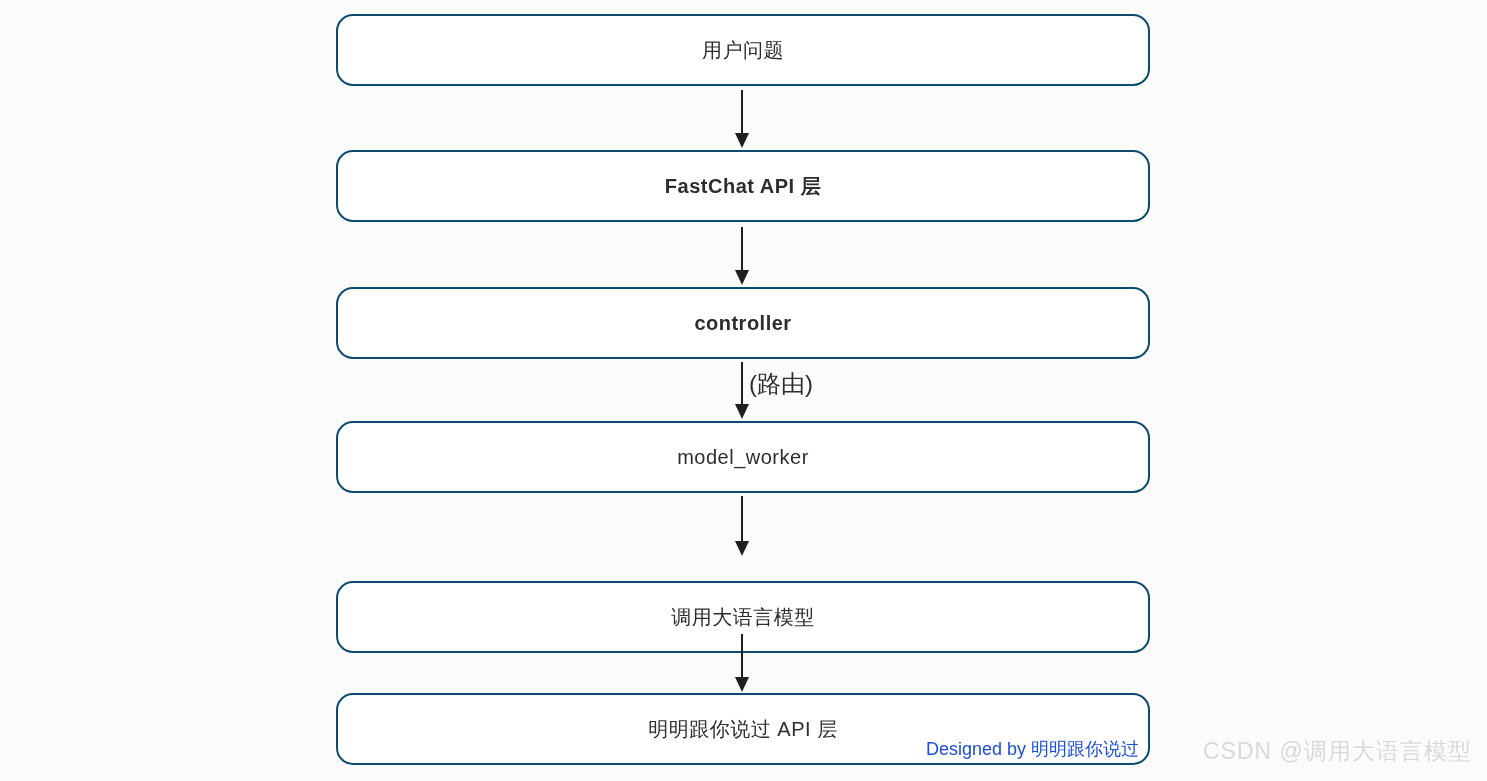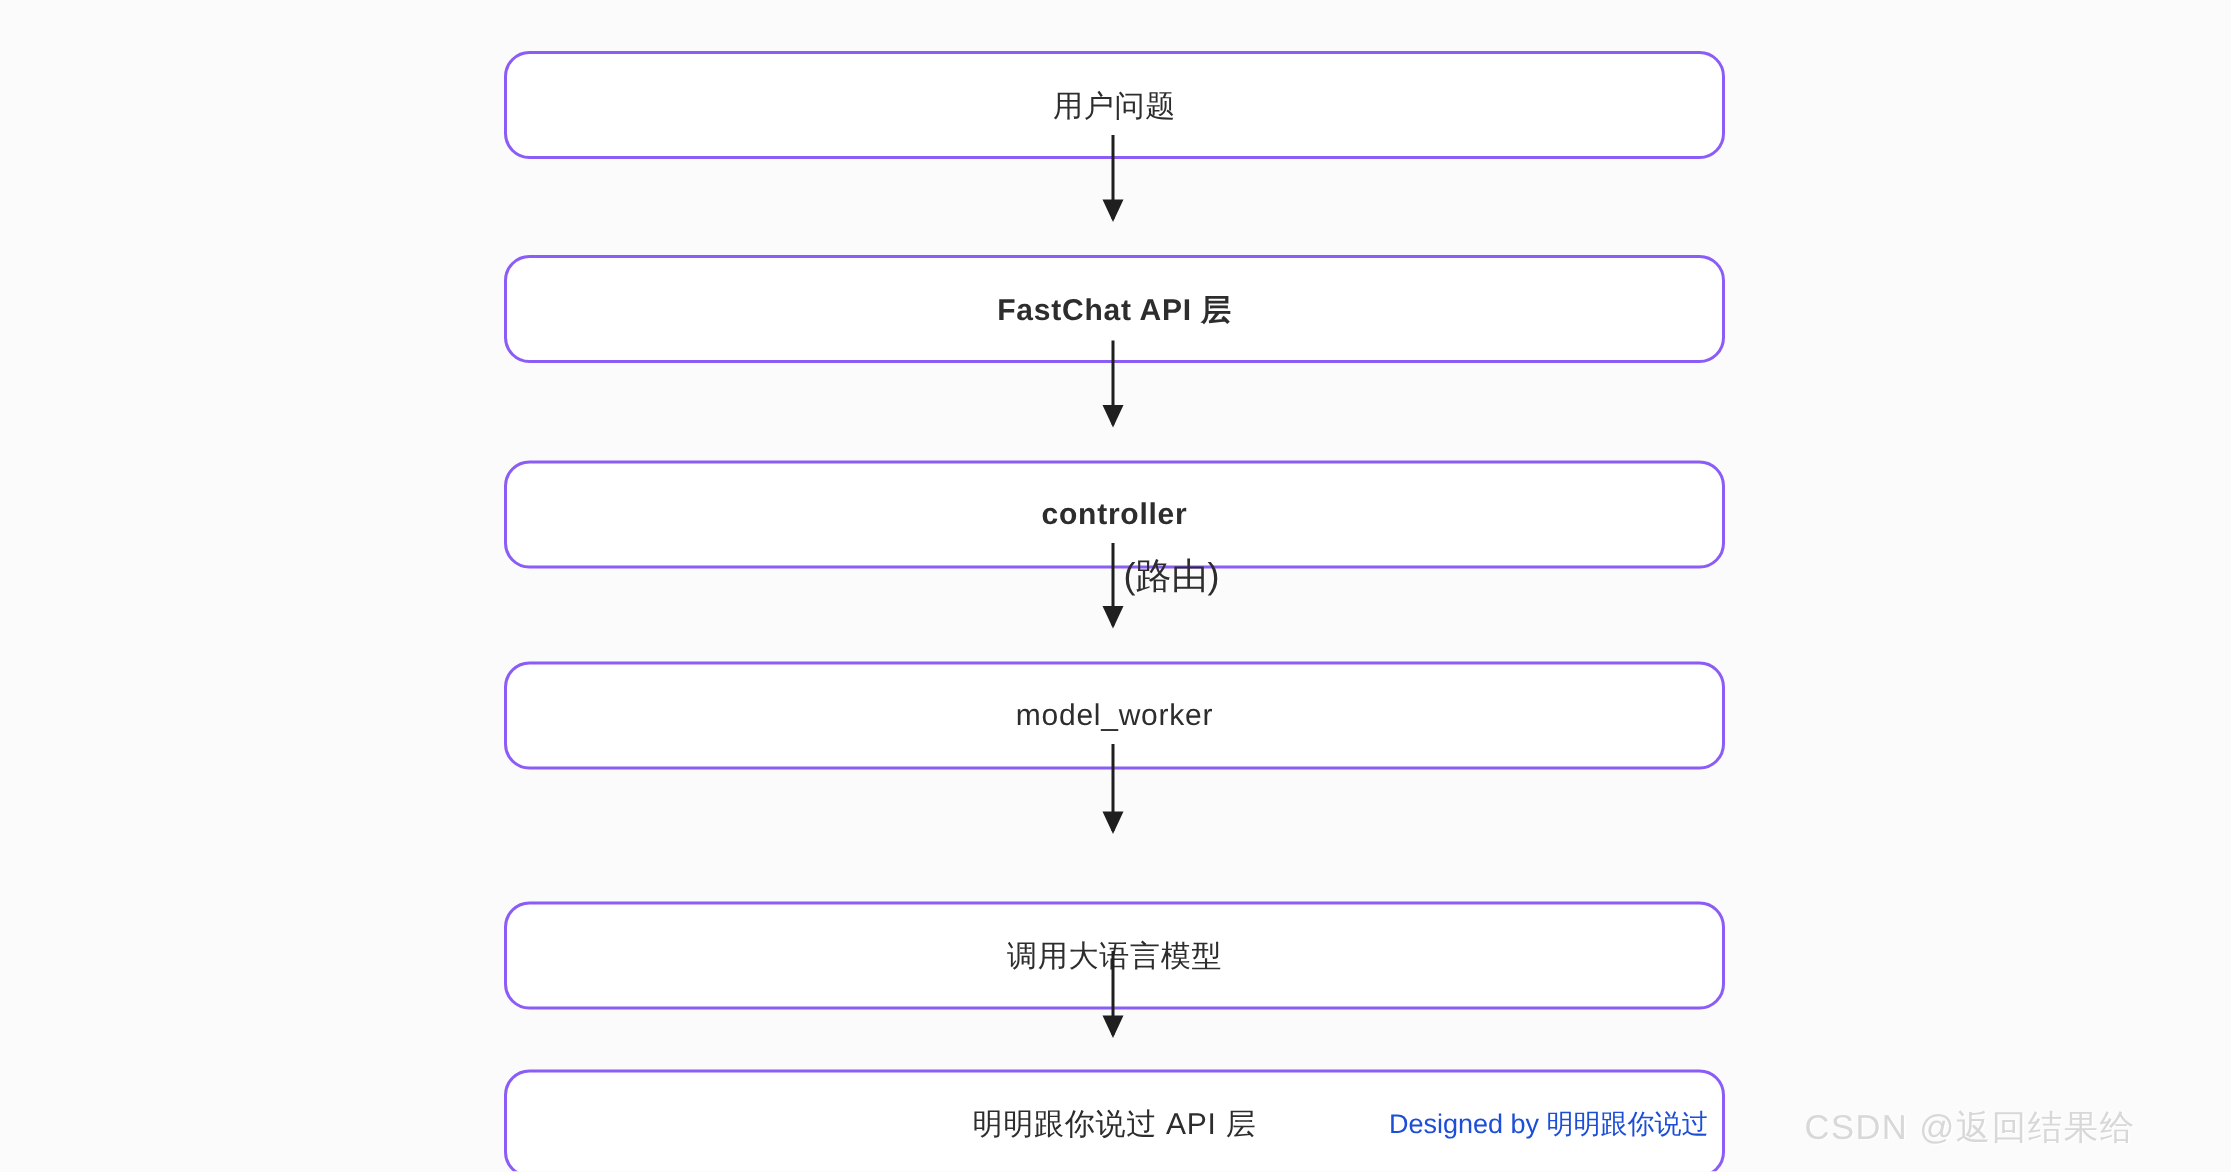--- a/index.html
+++ b/index.html
@@ -14,30 +14,29 @@
     height: 781px;
     background: #fbfbfb;
     overflow: hidden;
   }
   .flow-node {
     position: absolute;
     left: 336px;
     width: 810px;
     height: 68px;
     background: #ffffff;
-    border: 2px solid #8b5cf6;
+    border: 2px solid #0c4a6e;
     border-radius: 17px;
     display: flex;
     align-items: center;
     justify-content: center;
     font-size: 20px;
     color: #2d2d2d;
     letter-spacing: 0.5px;
     box-sizing: content-box;
-    margin-top: 20px;
   }
   .node-1 { top: 14px; }
   .node-2 { top: 150px; font-weight: bold; }
   .node-3 { top: 287px; font-weight: bold; }
   .node-4 { top: 421px; }
   .node-5 { top: 581px; }
   .node-6 { top: 693px; }
 
   .arrow {
     position: absolute;
@@ -125,15 +124,15 @@
     <span>调用大语言模型</span>
   </div>
 
   <div class="arrow arrow-5"></div>
 
   <div class="flow-node node-6">
     <span>明明跟你说过 API 层</span>
   </div>
 
   <div class="credit">Designed by 明明跟你说过</div>
-  <div class="watermark">CSDN @返回结果给</div>
+  <div class="watermark">CSDN @调用大语言模型</div>
 
 </div>
 
 </body></html>

